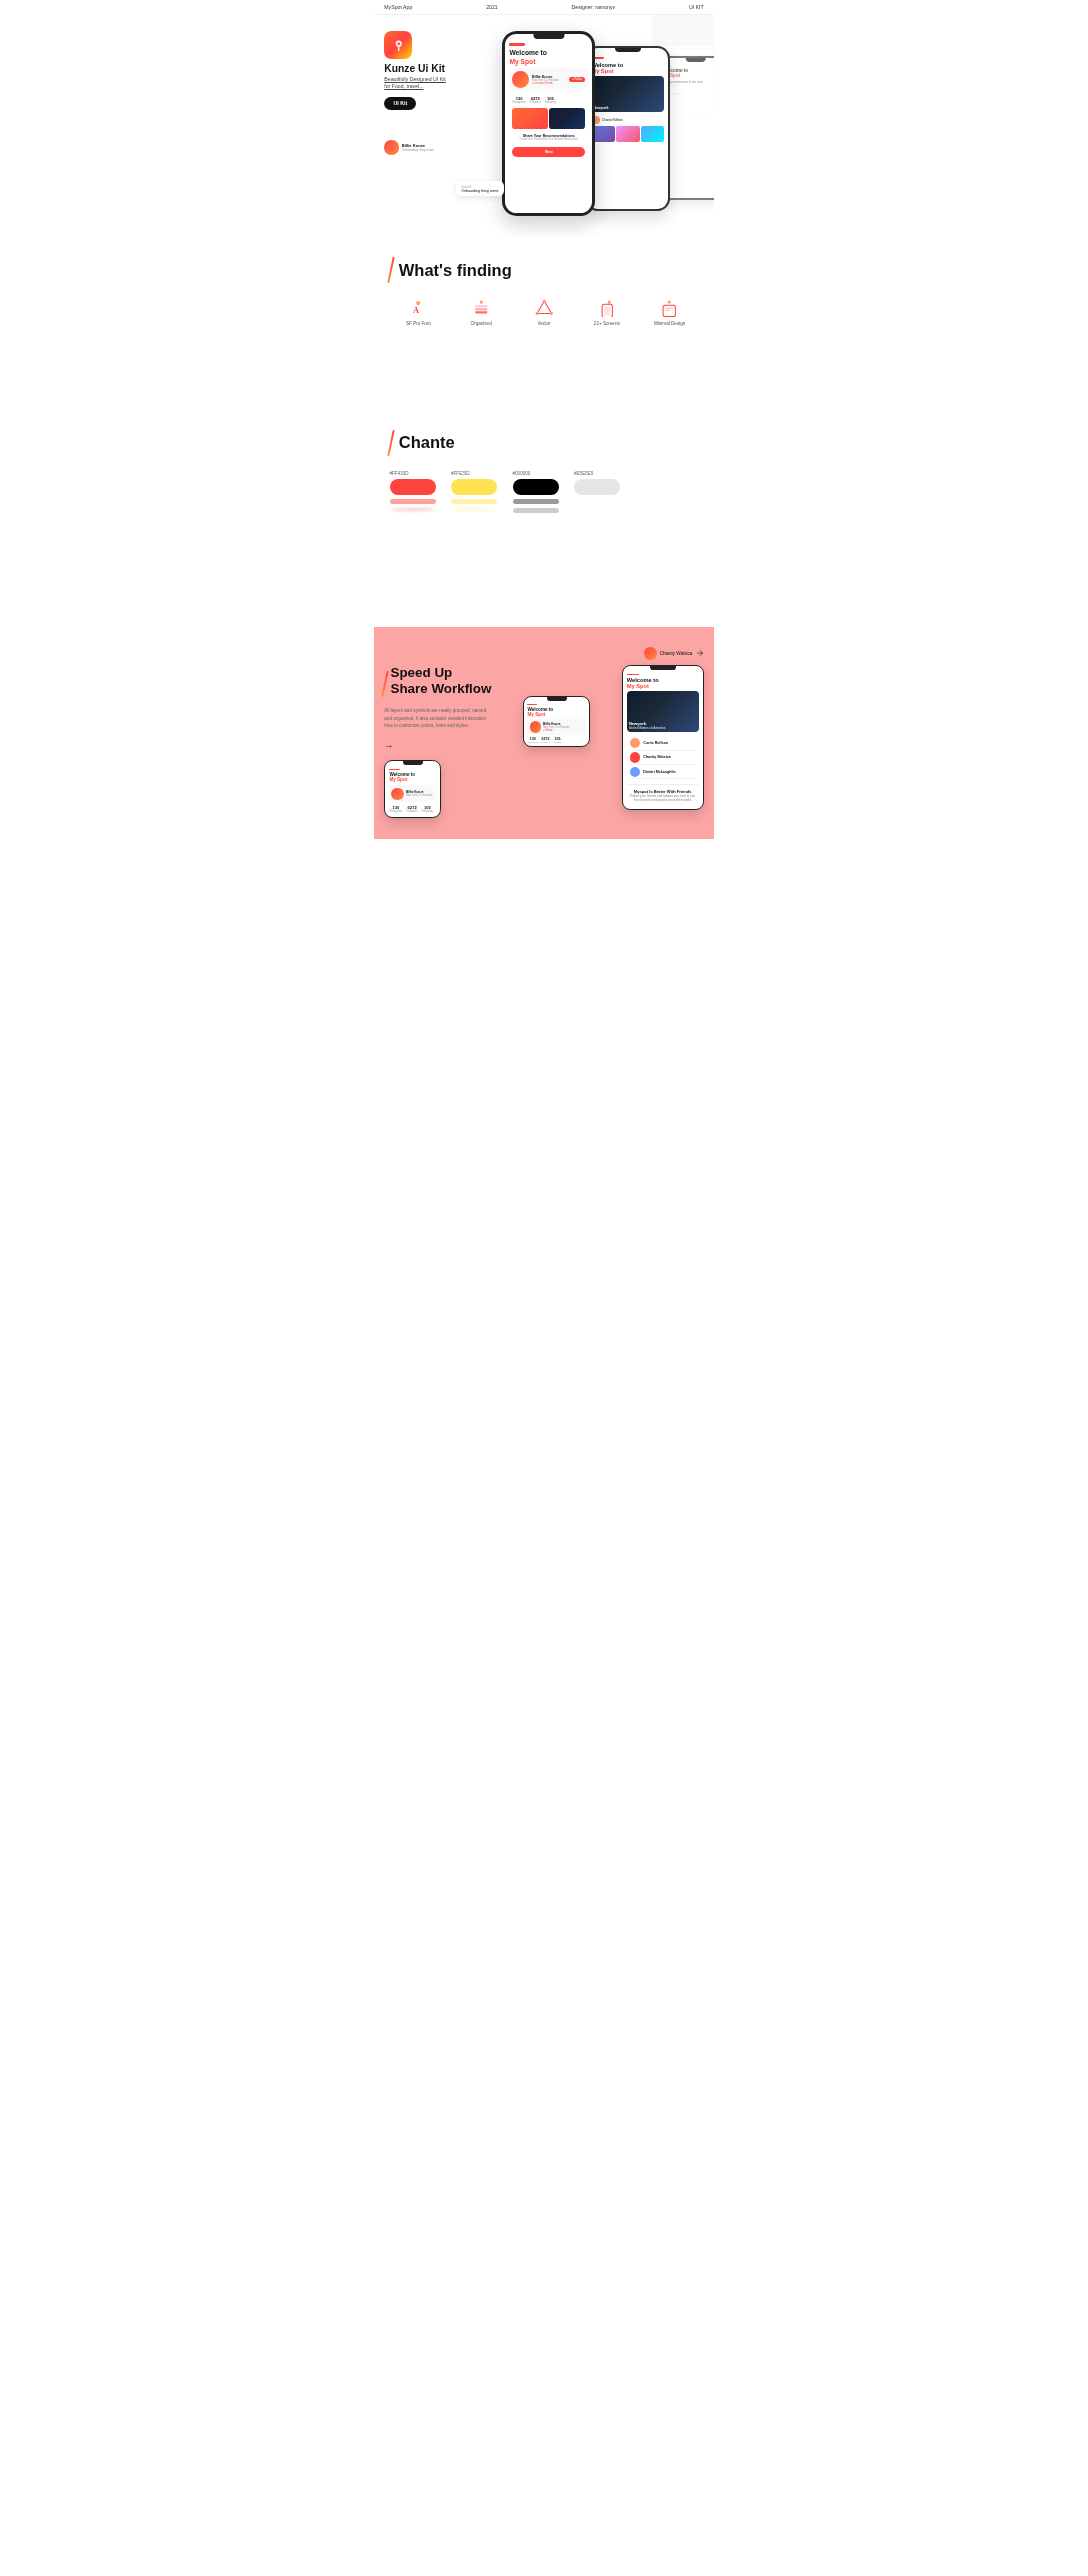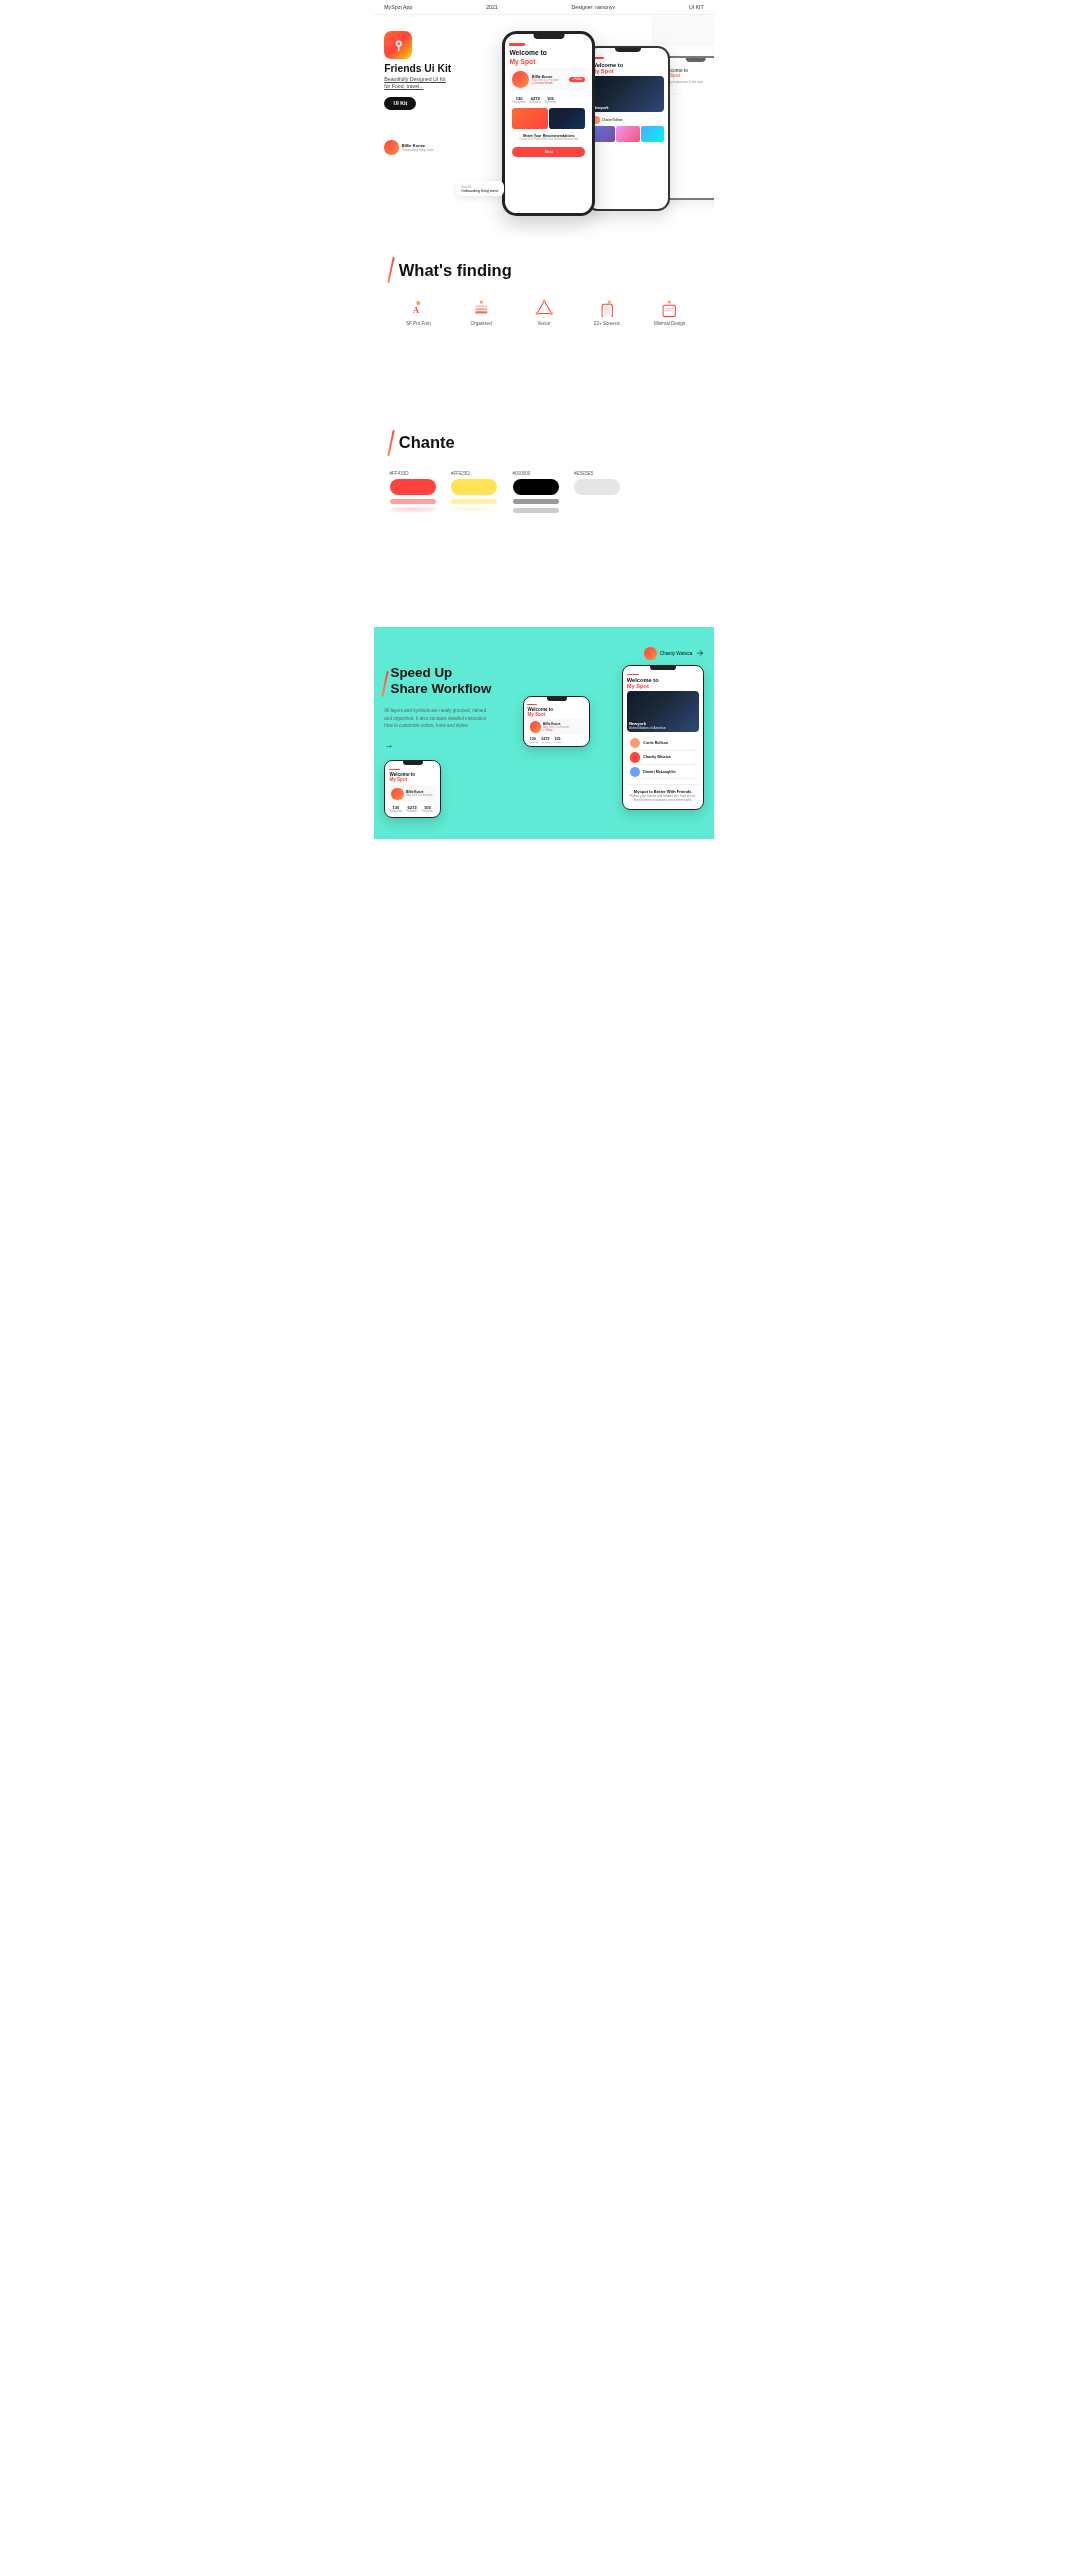--- a/index.html
+++ b/index.html
@@ -290,21 +290,21 @@
       height: 3.1px;
       border-radius: 50%;
       margin-top: 1px;
       filter: blur(1.5px);
       opacity: 0.3;
     }
 
     
     .speedup-section {
       padding: 20.6px 10.3px;
-      background: #5eead4;
+      background: #fca5a5;
     }
     .speedup-heading {
       font-size: 13.4px;
       font-weight: 800;
       line-height: 1.2;
       margin-bottom: 6.2px;
     }
     .speedup-desc {
       font-size: 4.6px;
       color: #666;
@@ -459,21 +459,21 @@
   </div>
 
   <div class="hero-left">
     <div class="app-icon">
       <svg viewBox="0 0 30 30" fill="none">
         <circle cx="15" cy="13" r="6" fill="white" opacity="0.9"></circle>
         <circle cx="15" cy="13" r="2.5" fill="#FF433D"></circle>
         <path d="M15 19 L15 26" stroke="white" stroke-width="2.5" stroke-linecap="round"></path>
       </svg>
     </div>
-    <div class="hero-title">Friends Ui Kit</div>
+    <div class="hero-title">Kunze Ui Kit</div>
     <div class="hero-subtitle">Beautifully Designed UI Kit for Food, travel...</div>
     <button class="ui-kit-btn">UI Kit</button>
   </div>
 
   <div class="floating-avatar-row" style="left:10.3px; bottom:82px;">
     <div style="width:14.4px;height:14.4px;border-radius:50%;background:linear-gradient(135deg,#FF433D,#FF8C42);"></div>
     <div>
       <div style="font-size:4.1px;font-weight:700;">Billie Kunze</div>
       <div style="font-size:3.1px;color:#999;">Onboarding thing some</div>
     </div>

